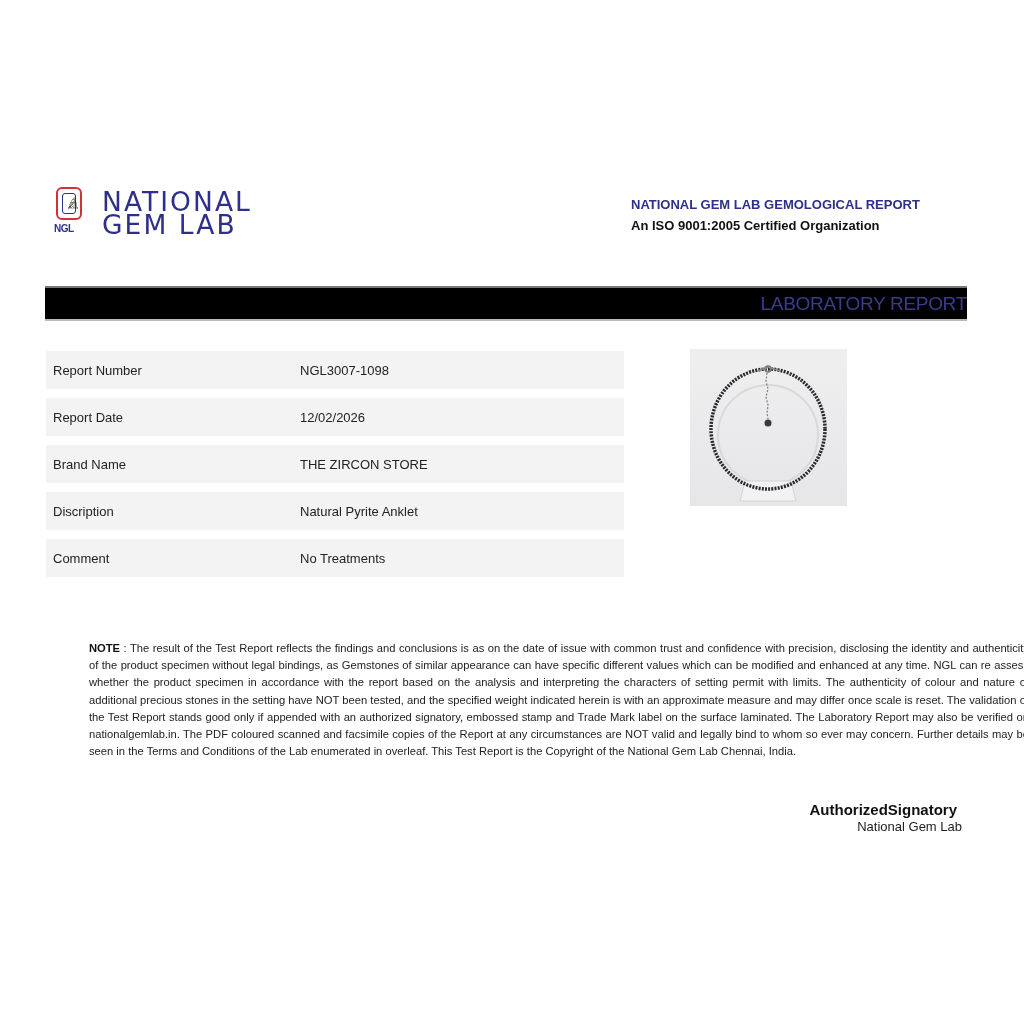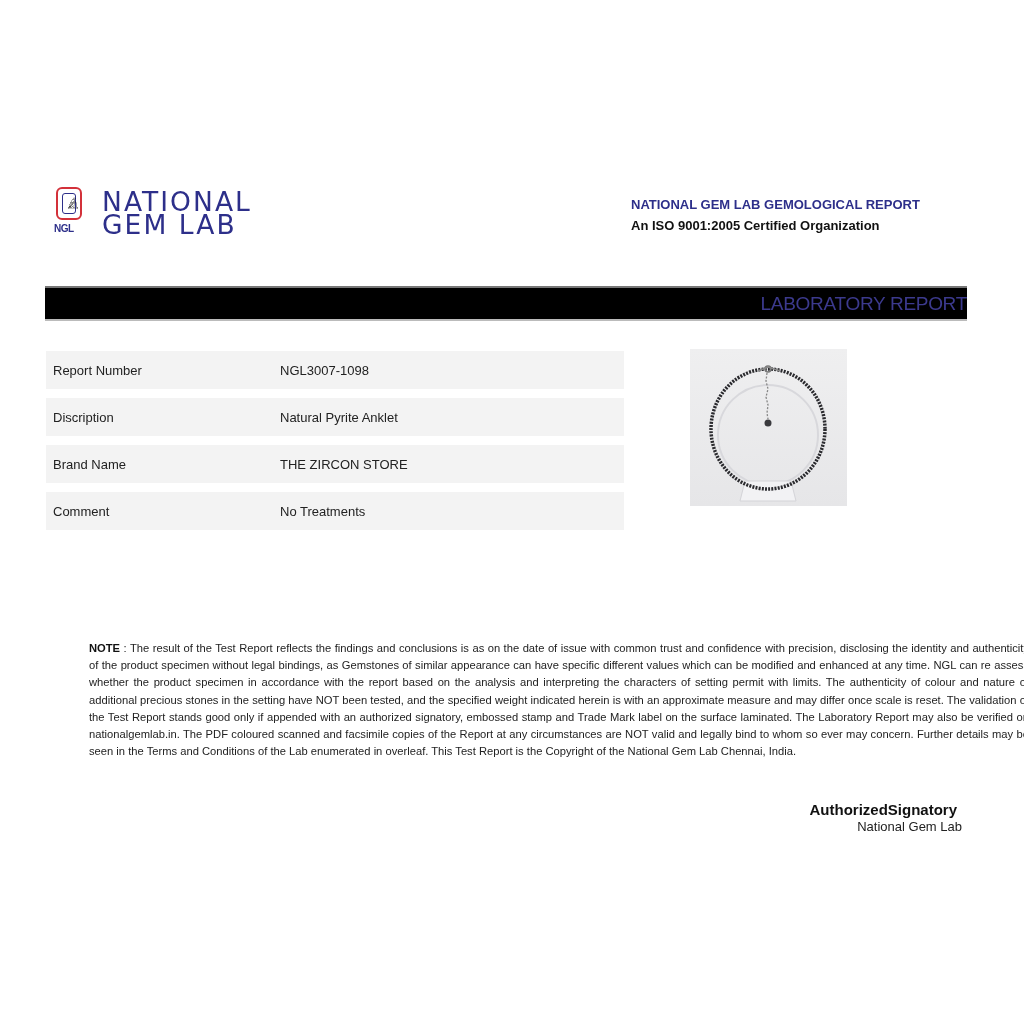--- a/index.html
+++ b/index.html
@@ -11,21 +11,21 @@
     .emblem-scope { position: absolute; left: 3px; top: 3px; font-size: 11px; line-height: 12px; color: #111; }
     .emblem-ngl { position: absolute; left: 0; top: 36px; font-size: 10px; font-weight: bold; color: #2d2f8a; letter-spacing: -0.5px; }
     .logo-text { margin-left: 18px; color: #2d2f8a; font-weight: normal; font-size: 26px; line-height: 23px; letter-spacing: 2px; font-family: "DejaVu Sans", sans-serif; }
     .logo-text div { transform: scaleX(1.02); transform-origin: left; }
     .header-right { position: absolute; left: 631px; top: 197px; }
     .hdr-title { color: #2d2f8a; font-weight: bold; font-size: 13px; line-height: 16px; text-align: center; }
     .hdr-sub { color: #111; font-weight: bold; font-size: 13px; line-height: 16px; margin-top: 5px; }
     .banner { position: absolute; left: 45px; top: 286px; width: 922px; height: 35px; background: #000; border-top: 2px solid #777; border-bottom: 2px solid #bbb; box-sizing: border-box; text-align: right; }
     .banner span { color: #3c3a8e; font-size: 19px; line-height: 31px; letter-spacing: -0.3px; }
     .rows { position: absolute; left: 46px; top: 351px; width: 578px; }
-    .row { height: 38px; background: #f3f3f3; margin-bottom: 9px; display: flex; align-items: center; font-size: 13px; color: #222; }
+    .row { height: 38px; background: #f3f3f3; margin-bottom: 9px; display: flex; align-items: center; font-size: 13px; color: #222; gap: 20px; }
     .row .label { width: 227px; padding-left: 7px; }
     .row .value { flex: 1; }
     .photo { position: absolute; left: 690px; top: 349px; width: 157px; height: 157px; background: #ececed; overflow: hidden; }
     .note { position: absolute; left: 45px; top: 640px; width: 940px; font-size: 11.2px; line-height: 17.2px; color: #222; text-align: justify; margin-left: 44px; }
     .note b { font-weight: bold; color: #111; }
     .sign { position: absolute; right: 62px; top: 801px; text-align: right; }
     .sign-title { font-weight: bold; font-size: 15px; color: #111; line-height: 18px; margin-right: 5px; }
     .sign-sub { font-size: 13px; color: #222; line-height: 16px; }
   </style>
 </head>
@@ -54,26 +54,30 @@
 <div class="banner">
   <span>LABORATORY REPORT</span>
 </div>
 
 <div class="rows">
   <div class="row">
     <span class="label">Report Number</span>
     <span class="value">NGL3007-1098</span>
   </div>
   <div class="row">
-    <span class="label">Discription</span>
-    <span class="value">Natural Pyrite Anklet</span>
+    <span class="label">Report Date</span>
+    <span class="value">12/02/2026</span>
   </div>
   <div class="row">
     <span class="label">Brand Name</span>
     <span class="value">THE ZIRCON STORE</span>
+  </div>
+  <div class="row">
+    <span class="label">Discription</span>
+    <span class="value">Natural Pyrite Anklet</span>
   </div>
   <div class="row">
     <span class="label">Comment</span>
     <span class="value">No Treatments</span>
   </div>
 </div>
 
 <div class="photo">
   <svg width="157" height="157" viewBox="0 0 157 157">
     <defs>

